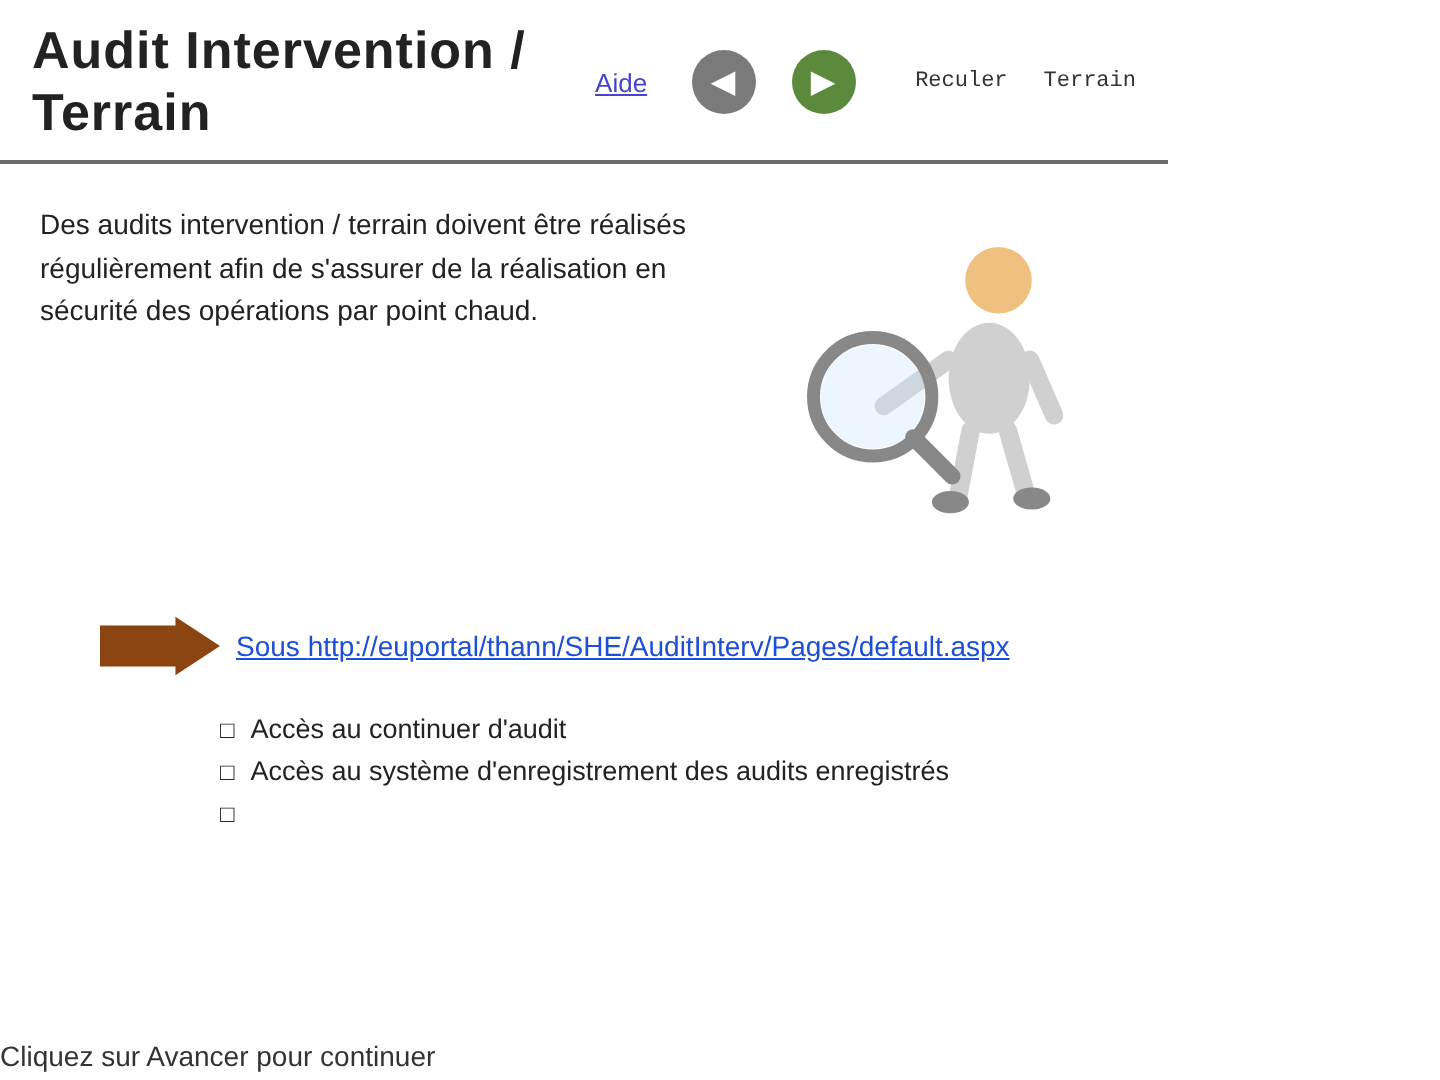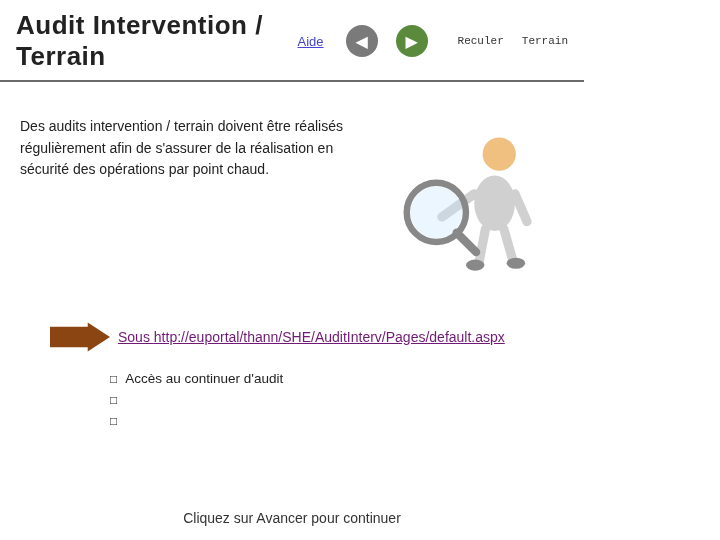--- a/index.html
+++ b/index.html
@@ -72,21 +72,21 @@
 
     .nav-btn.forward {
       background: #5b8a3c;
     }
 
     
     .content {
       flex: 1;
       display: flex;
       flex-direction: column;
-      padding: 34px 20px 10px 20px;
+      padding: 20px 20px 10px 20px;
       position: relative;
     }
 
     .top-section {
       display: flex;
       align-items: flex-start;
       gap: 10px;
     }
 
     .description-text {
@@ -121,21 +121,21 @@
     }
 
     .arrow-shape {
       width: 60px;
       height: 32px;
       flex-shrink: 0;
       margin-right: 8px;
     }
 
     .portal-link {
-      color: #701a75;
+      color: #1d4ed8;
       font-size: 14px;
       text-decoration: underline;
       cursor: pointer;
     }
 
     
     .bullet-list {
       margin-top: 18px;
       margin-left: 90px;
       display: flex;
@@ -152,22 +152,21 @@
     }
 
     .bullet-icon {
       font-size: 12px;
       margin-top: 1px;
       flex-shrink: 0;
     }
 
     
     .footer {
-      text-align: center;
-      padding: 12px 0 14px 0;
+      padding: 12px 0 4px 0;
       font-size: 14px;
       color: #333;
       font-weight: normal;
     }
 
     .reculer-label {
       font-size: 11px;
       color: #333;
     }
 
@@ -240,20 +239,21 @@
       </span>
     </div>
 
     <div class="bullet-list">
       <div class="bullet-item">
         <span class="bullet-icon">□</span>
         <span>Accès au continuer d'audit</span>
       </div>
       <div class="bullet-item">
         <span class="bullet-icon">□</span>
+        <span>Accès au système d'enregistrement des audits enregistrés</span>
       </div>
       <div class="bullet-item">
         <span class="bullet-icon">□</span>
       </div>
     </div>
 
   </div>
 
   <div class="footer">
     <span>Cliquez sur Avancer pour continuer</span>

